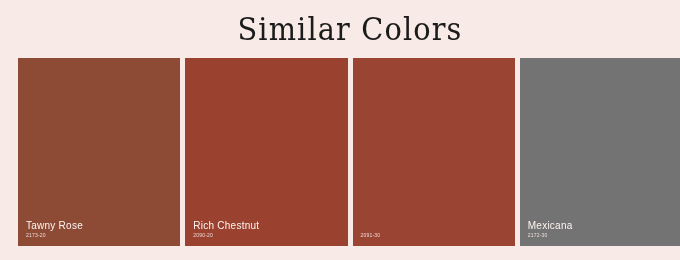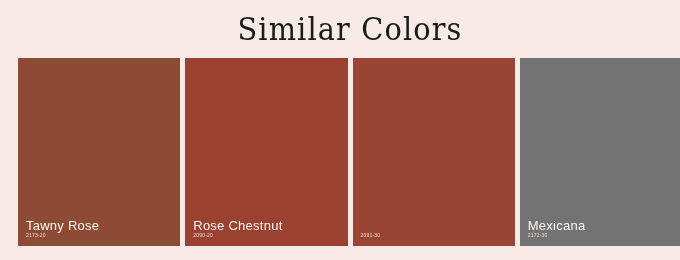--- a/index.html
+++ b/index.html
@@ -51,21 +51,21 @@
     overflow: hidden;
   }
   .swatch-caption {
     position: absolute;
     left: 8px;
     bottom: 7px;
     right: 6px;
   }
   .swatch-name {
     font-family: "Liberation Sans", sans-serif;
-    font-size: 13px;
+    font-size: 10px;
     font-weight: 400;
     color: #fdf4f1;
     letter-spacing: 0.25px;
     line-height: 10px;
     white-space: nowrap;
   }
   .swatch-code {
     font-family: "Liberation Sans", sans-serif;
     font-size: 5px;
     font-weight: 400;
@@ -87,21 +87,21 @@
 
     <div class="swatch" style="background: rgb(141, 75, 54);">
       <div class="swatch-caption">
         <div class="swatch-name" style="color: rgb(253, 244, 241);">Tawny Rose</div>
         <div class="swatch-code">2173-20</div>
       </div>
     </div>
 
     <div class="swatch" style="background: rgb(154, 65, 47);">
       <div class="swatch-caption">
-        <div class="swatch-name" style="color: rgb(253, 244, 241);">Rose Chestnut</div>
+        <div class="swatch-name" style="color: rgb(253, 244, 241);">Rich Chestnut</div>
         <div class="swatch-code">2090-20</div>
       </div>
     </div>
 
     <div class="swatch" style="background: rgb(154, 68, 52);">
       <div class="swatch-caption">
         <div class="swatch-code">2091-30</div>
       </div>
     </div>
 

